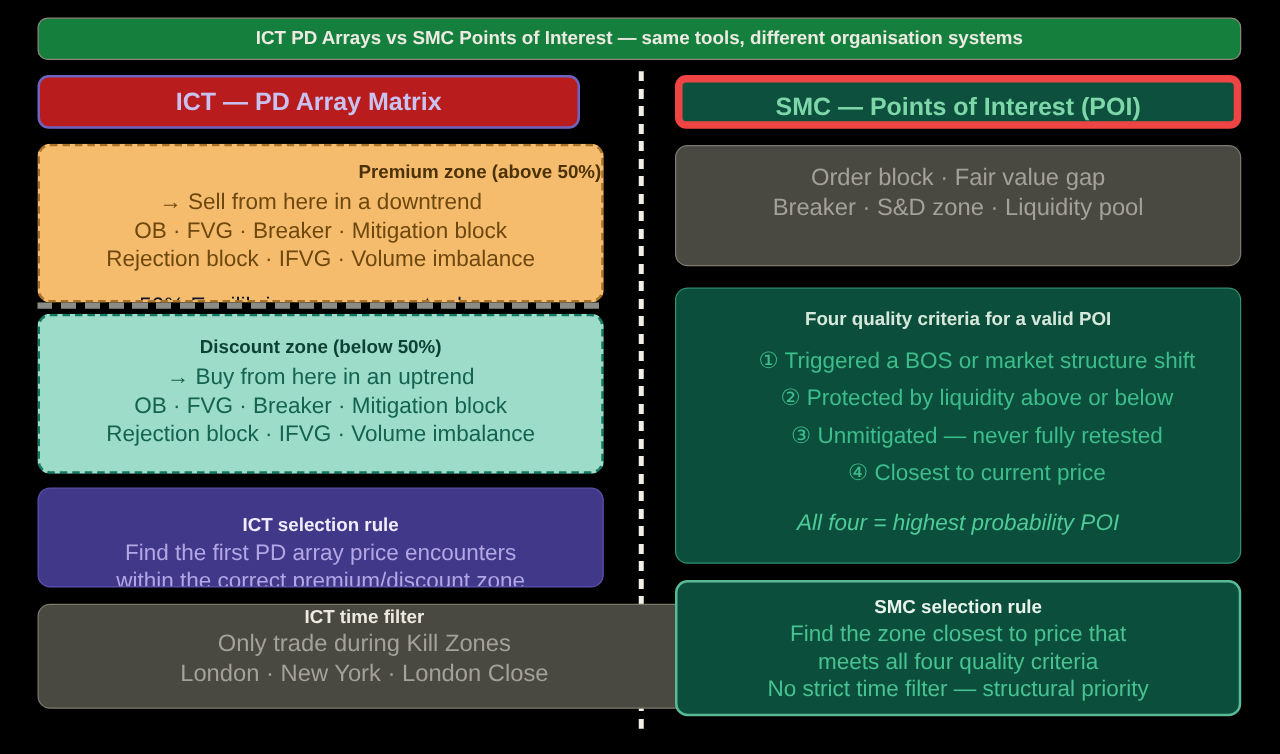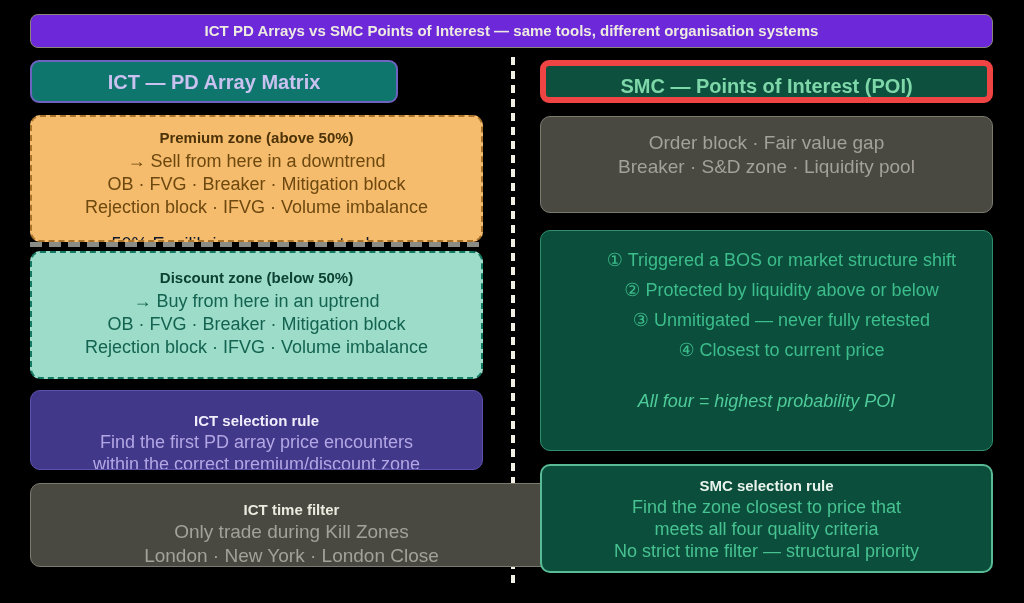--- a/index.html
+++ b/index.html
@@ -4,66 +4,66 @@
 <style>
   html,body{margin:0;padding:0;background:#000;}
   body{width:1024px;height:603px;position:relative;overflow:hidden;
        font-family:"Liberation Sans", sans-serif;}
   .abs{position:absolute;box-sizing:border-box;}
   .box{border-radius:10px;text-align:center;overflow:hidden;}
   .title{font-weight:bold;font-size:15px;line-height:21px;}
   .line{font-size:18px;line-height:23px;}
 
   
-  .banner{left:30px;top:14px;width:963px;height:34px;background:#6d28d9;
+  .banner{left:30px;top:14px;width:963px;height:34px;background:#15803d;
           border:1px solid #8a8779;border-radius:8px;color:#edeae2;
           font-weight:bold;font-size:15px;line-height:32px;text-align:center;}
 
   
   .hdr{height:43px;font-weight:bold;font-size:20px;line-height:40px;border-radius:9px;}
-  .hdr-ict{left:30px;top:60px;width:368px;background:#0f766e;
+  .hdr-ict{left:30px;top:60px;width:434px;background:#b91c1c;
            border:2px solid #6f63c0;color:#c9c1ef;}
   .hdr-smc{left:540px;top:60px;width:453px;background:#0d503e;
            border:6px solid #ef4444;color:#7ed7a9;}
 
   
   .premium{left:30px;top:115px;width:453px;height:127px;background:#f6bc6d;
            border:2px dashed #a8732a;padding-top:10px;}
-  .premium .title{color:#4b3208;margin-bottom:2px;}
+  .premium .title{color:#4b3208;margin-bottom:2px;text-align:right;}
   .premium .line{color:#6d480f;}
   .equilibrium{font-size:18px;line-height:23px;color:#0f172a;margin-top:14px;}
   .hdash{left:30px;top:242px;width:453px;height:5px;
          background:repeating-linear-gradient(90deg,#8c8c86 0 12px,transparent 12px 19px);}
   .discount{left:30px;top:251px;width:453px;height:128px;background:#9cdcc9;
             border:2px dashed #157a63;padding-top:14px;}
   .discount .title{color:#0d4134;margin-bottom:2px;}
   .discount .line{color:#136350;}
 
   
   .ict-rule{left:30px;top:390px;width:453px;height:80px;background:#423889;
             border:1px solid #5d51b0;padding-top:20px;}
   .ict-rule .title{color:#efecfb;line-height:20px;}
   .ict-rule .line{color:#b2a7e4;line-height:22px;}
 
   
   .graybox{background:#494942;border:1px solid #7d7a6e;}
   .graybox .title{color:#eceade;line-height:20px;}
   .graybox .line{color:#a3a198;font-size:19px;line-height:24px;text-align:center;}
-  .ict-time{left:30px;top:483px;width:523px;height:84px;padding-top:16px;}
+  .ict-time{left:30px;top:483px;width:523px;height:84px;padding-top:0;}
   .poi{left:540px;top:116px;width:453px;height:97px;padding-top:14px;}
 
   
   .greenbox{background:#0c4e3c;}
   .criteria{left:540px;top:230px;width:453px;height:221px;
             border:1px solid #2f8f6f;padding-top:14px;}
   .criteria .title{color:#d6e8dc;margin-bottom:7px;}
   .criteria .item{color:#3cbd8c;font-size:18px;line-height:30px;
                   text-align:center;padding-left:30px;}
   .criteria .note{color:#4ecb99;font-size:18px;line-height:22px;
-                  font-style:italic;margin-top:25px;}
+                  font-style:italic;margin-top:14px;}
   .smc-rule{left:540px;top:464px;width:453px;height:109px;
             border:2px solid #58bb95;padding-top:10px;}
   .smc-rule .title{color:#e8f3ec;line-height:20px;}
   .smc-rule .line{color:#47c291;line-height:22px;}
 
   
   .vdivider{left:511px;top:57px;width:4px;height:526px;
             background:repeating-linear-gradient(180deg,#f2efe5 0 8px,transparent 8px 14px);}
 </style>
 </head>
@@ -105,20 +105,21 @@
 </div>
 
 <div class="abs box hdr hdr-smc">SMC — Points of Interest (POI)</div>
 
 <div class="abs box graybox poi">
   <div class="line">Order block · Fair value gap</div>
   <div class="line">Breaker · S&amp;D zone · Liquidity pool</div>
 </div>
 
 <div class="abs box greenbox criteria">
+  <div class="title">Four quality criteria for a valid POI</div>
   <div class="item">① Triggered a BOS or market structure shift</div>
   <div class="item">② Protected by liquidity above or below</div>
   <div class="item">③ Unmitigated — never fully retested</div>
   <div class="item">④ Closest to current price</div>
   <div class="note">All four = highest probability POI</div>
 </div>
 
 <div class="abs box greenbox smc-rule">
   <div class="title">SMC selection rule</div>
   <div class="line">Find the zone closest to price that</div>

